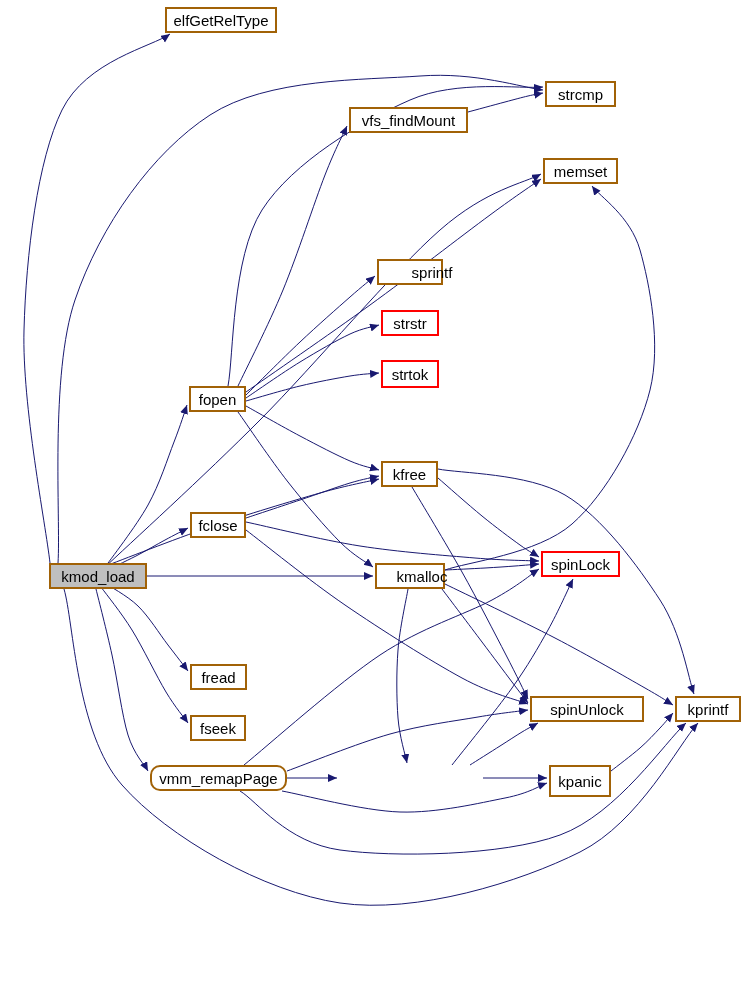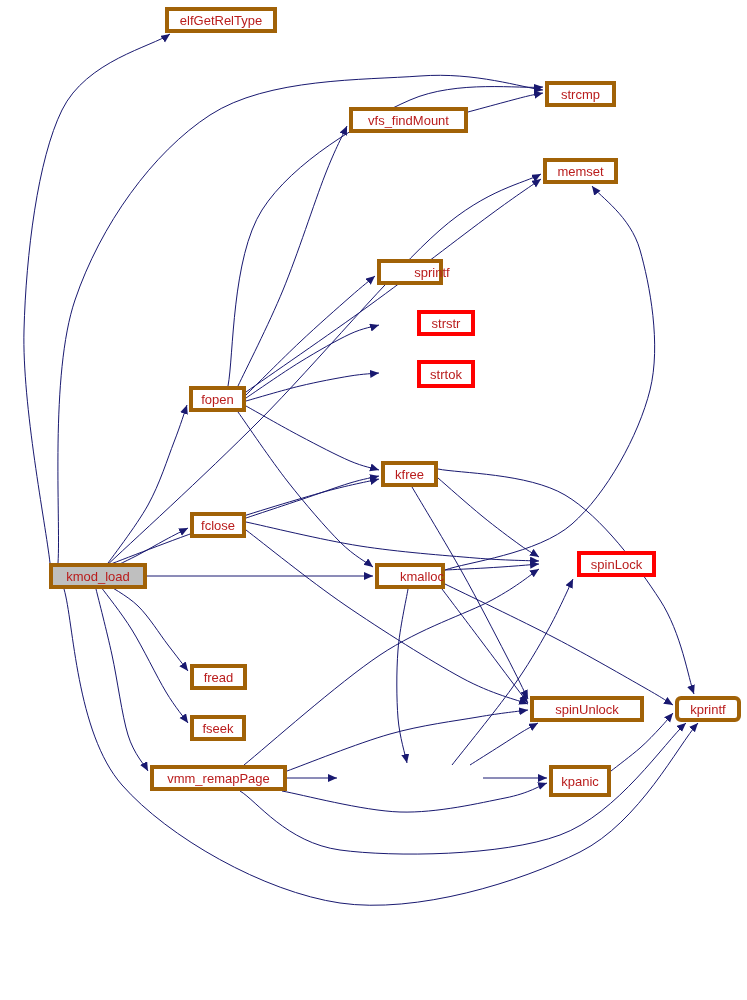--- a/index.html
+++ b/index.html
@@ -1,24 +1,24 @@
 <!DOCTYPE html>
 <html><head>
 <meta charset="utf-8">
 <style>
   html,body{margin:0;padding:0;background:#ffffff;}
   #canvas{position:relative;width:747px;height:1000px;background:#ffffff;overflow:hidden;
           font-family:"Liberation Sans",sans-serif;}
   #edge-layer{position:absolute;left:0;top:0;}
   #node-layer{position:absolute;left:0;top:0;width:747px;height:1000px;}
   .node{position:absolute;display:flex;align-items:center;justify-content:center;
-        background:#ffffff;border:4px solid #a16207;box-sizing:border-box;
-        font-size:13px;color:#b91c1c;white-space:nowrap;cursor:pointer;}
+        background:#ffffff;border:2px solid #a16207;box-sizing:border-box;
+        font-size:15px;color:#000000;white-space:nowrap;cursor:pointer;}
   .node.root{background:#bfbfbf;margin-left:44px;}
-  .node.truncated{border-color:#ff0000;margin-left:36px;}
+  .node.truncated{border-color:#ff0000;}
   #edge-layer path.edge{fill:none;stroke-width:1;}
 </style>
 </head>
 <body>
 
 <div id="canvas">
   <svg id="edge-layer" width="747" height="1000" viewBox="0 0 747 1000" xmlns="http://www.w3.org/2000/svg">
     <defs>
       <marker id="arrowhead" markerUnits="userSpaceOnUse" markerWidth="12" markerHeight="10" refX="9" refY="4" orient="auto">
         <path d="M0,0 L9,4 L0,8 Z" fill="#191970"></path>
@@ -76,18 +76,18 @@
       <div class="node truncated" style="left: 381px; top: 310px; width: 58px; height: 26px; border-color: rgb(255, 0, 0);">strstr</div>
       <div class="node truncated" style="left: 381px; top: 360px; width: 58px; height: 28px; border-color: rgb(255, 0, 0);">strtok</div>
       <div class="node" style="left: 189px; top: 386px; width: 57px; height: 26px;">fopen</div>
       <div class="node" style="left: 381px; top: 461px; width: 57px; height: 26px;">kfree</div>
       <div class="node" style="left: 190px; top: 512px; width: 56px; height: 26px;">fclose</div>
       <div class="node truncated" style="left: 541px; top: 551px; width: 79px; height: 26px; border-color: rgb(255, 0, 0);">spinLock</div>
       <div class="node root" style="left: 5px; top: 563px; width: 98px; height: 26px; background: rgb(191, 191, 191);">kmod_load</div>
       <div class="node" style="left: 375px; top: 563px; width: 70px; height: 26px; padding-left: 24px;">kmalloc</div>
       <div class="node" style="left: 190px; top: 664px; width: 57px; height: 26px;">fread</div>
       <div class="node" style="left: 530px; top: 696px; width: 114px; height: 26px;">spinUnlock</div>
-      <div class="node" style="left: 675px; top: 696px; width: 66px; height: 26px; border-radius: 6px;">kprintf</div>
+      <div class="node" style="left: 675px; top: 696px; width: 66px; height: 26px;">kprintf</div>
       <div class="node" style="left: 190px; top: 715px; width: 56px; height: 26px;">fseek</div>
-      <div class="node" style="left: 150px; top: 765px; width: 137px; height: 26px;">vmm_remapPage</div>
+      <div class="node" style="left: 150px; top: 765px; width: 137px; height: 26px; border-radius: 10px;">vmm_remapPage</div>
       <div class="node" style="left: 549px; top: 765px; width: 62px; height: 32px;">kpanic</div>
     </div>
 </div>
 
 </body></html>

